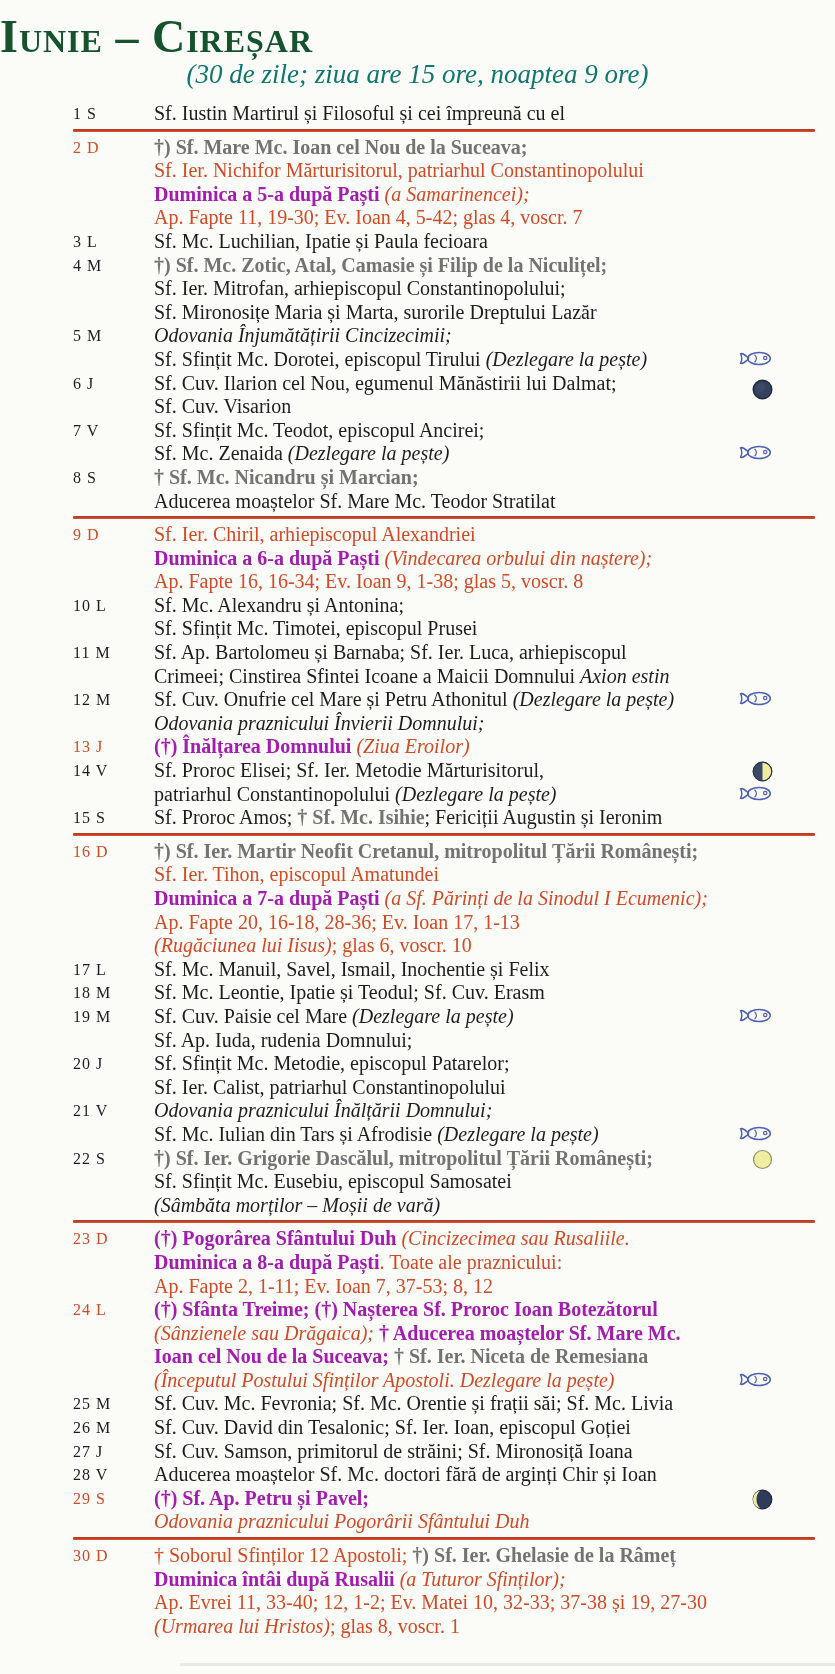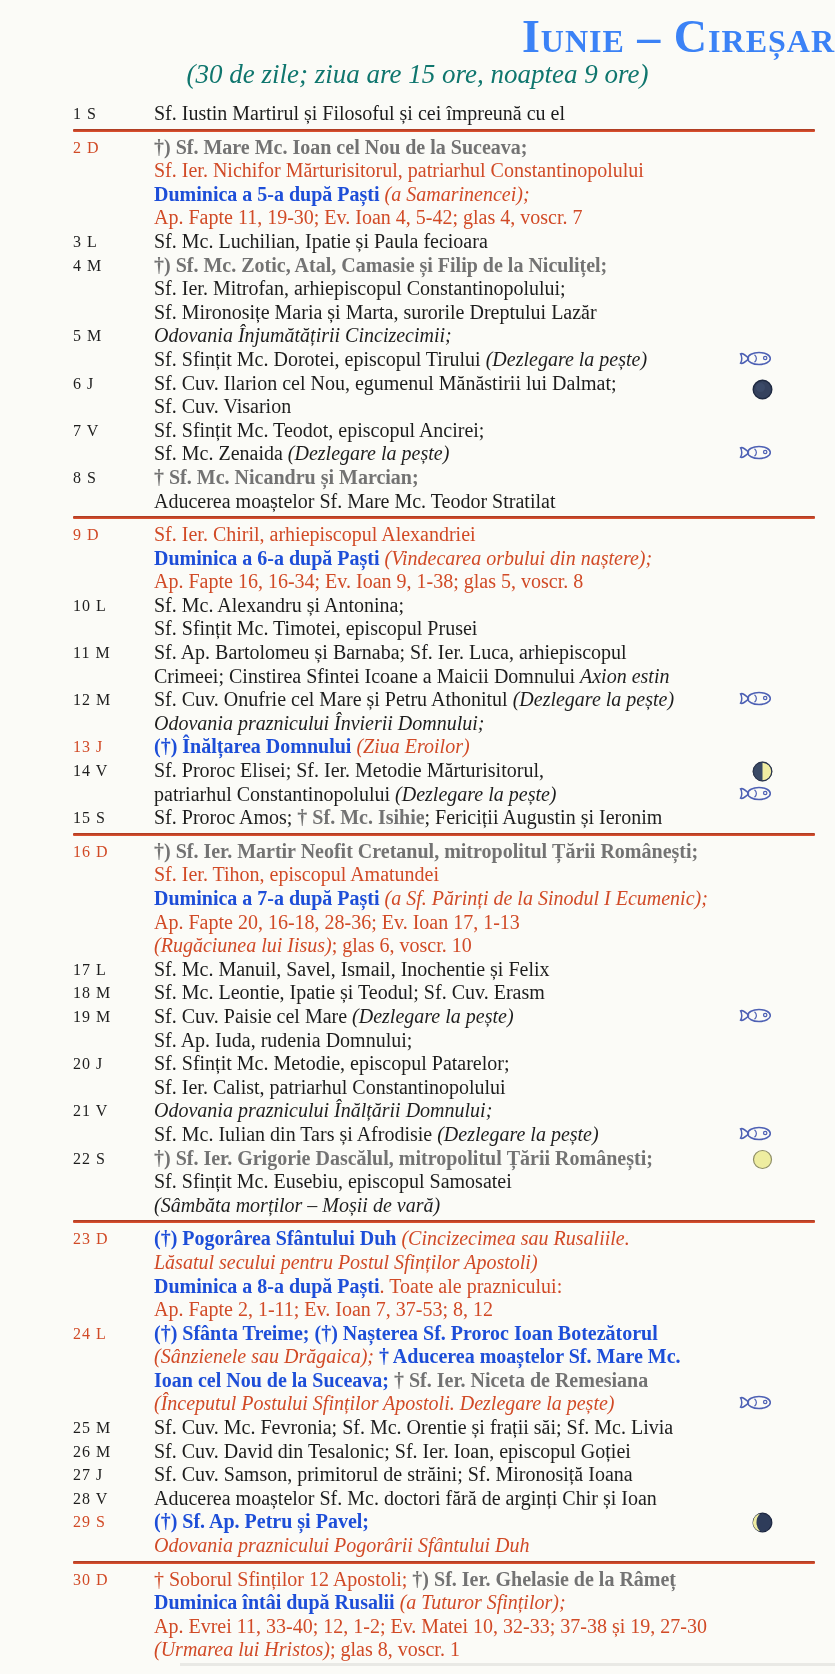--- a/index.html
+++ b/index.html
@@ -5,27 +5,27 @@
   html,body { margin:0; padding:0; }
   body {
     width:835px; height:1674px;
     background:#fbfbf7;
     font-family:"Liberation Serif", serif;
     overflow:hidden;
     position:relative;
   }
   .page { width:835px; height:1674px; }
   .page-title {
-    text-align:right;
+    text-align:left;
     font-variant:small-caps;
     font-weight:bold;
     font-size:46px;
     line-height:50px;
     letter-spacing:1px;
-    color:#3b82f6;
+    color:#14532d;
     padding-top:12px;
   }
   .page-subtitle {
     text-align:center;
     font-style:italic;
     font-size:27px;
     line-height:22px;
     color:#0f766e;
     margin-top:1px;
   }
@@ -41,21 +41,21 @@
   .day-content { flex:1; min-width:0; }
   .cal-line {
     position:relative;
     font-size:20px; line-height:23.6px;
     white-space:nowrap;
   }
   .seg-bk  { color:#1d1d1d; }
   .seg-bki { color:#1d1d1d; font-style:italic;text-align:center; }
   .seg-nb  { color:#737373; font-weight:bold; }
   .seg-rd  { color:#d14a26; }
-  .seg-rdb { color:#1d4ed8; font-weight:bold; }
+  .seg-rdb { color:#a21caf; font-weight:bold; }
   .seg-rdi { color:#d14a26; font-style:italic; }
   .week-rule {
     height:3px;
     background:linear-gradient(to bottom,#a63922,#e25330);
     margin:3px 0 4px 0;
     border-radius:1px;
   }
   .line-icon { position:absolute; right:42px; top:2px; line-height:0; }
   .bottom-edge {
     position:absolute; left:180px; right:0; bottom:8px;
@@ -265,21 +265,20 @@
               </svg></span></div>
           <div class="cal-line"><span class="seg seg-bk">Sf. Sfințit Mc. Eusebiu, episcopul Samosatei</span></div>
           <div class="cal-line"><span class="seg seg-bki">(Sâmbăta morților – Moșii de vară)</span></div>
         </div>
       </div>
       <div class="week-rule"></div>
       <div class="cal-row">
         <div class="day-label red-label">23 D</div>
         <div class="day-content">
           <div class="cal-line"><span class="seg seg-rdb">(†) Pogorârea Sfântului Duh </span><span class="seg seg-rdi">(Cincizecimea sau Rusaliile.</span></div>
-          <div class="cal-line"><span class="seg seg-rdi">Lăsatul secului pentru Postul Sfinților Apostoli)</span></div>
           <div class="cal-line"><span class="seg seg-rdb">Duminica a 8-a după Paști</span><span class="seg seg-rd">. Toate ale praznicului:</span></div>
           <div class="cal-line"><span class="seg seg-rd">Ap. Fapte 2, 1-11; Ev. Ioan 7, 37-53; 8, 12</span></div>
         </div>
       </div>
       <div class="cal-row">
         <div class="day-label red-label">24 L</div>
         <div class="day-content">
           <div class="cal-line"><span class="seg seg-rdb">(†) Sfânta Treime; (†) Nașterea Sf. Proroc Ioan Botezătorul</span></div>
           <div class="cal-line"><span class="seg seg-rdi">(Sânzienele sau Drăgaica); </span><span class="seg seg-rdb">† Aducerea moaștelor Sf. Mare Mc.</span></div>
           <div class="cal-line"><span class="seg seg-rdb">Ioan cel Nou de la Suceava; </span><span class="seg seg-nb">† Sf. Ier. Niceta de Remesiana</span></div>

